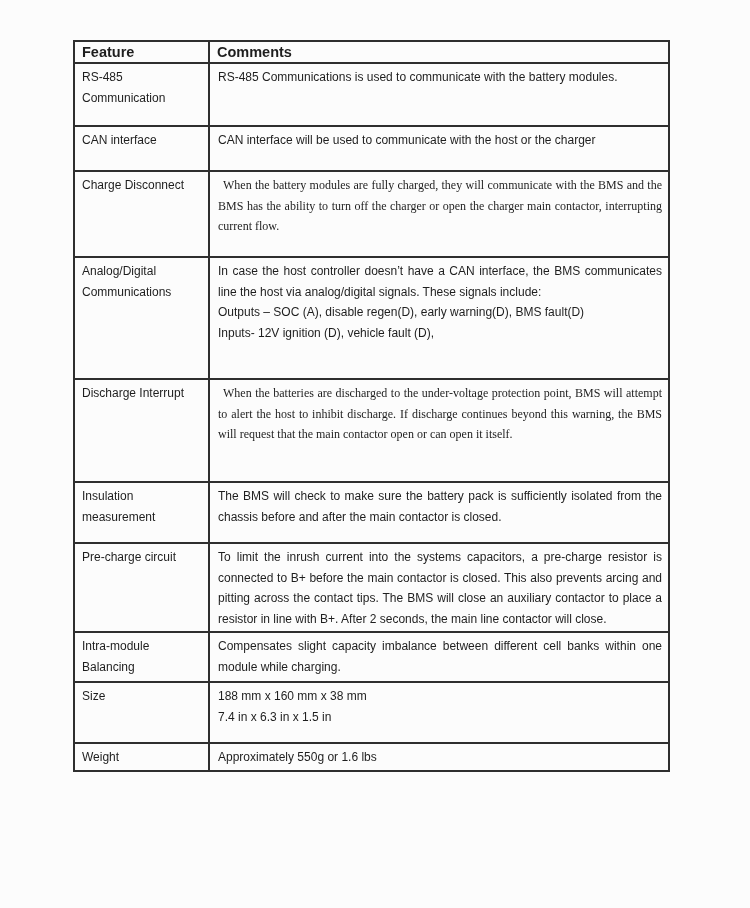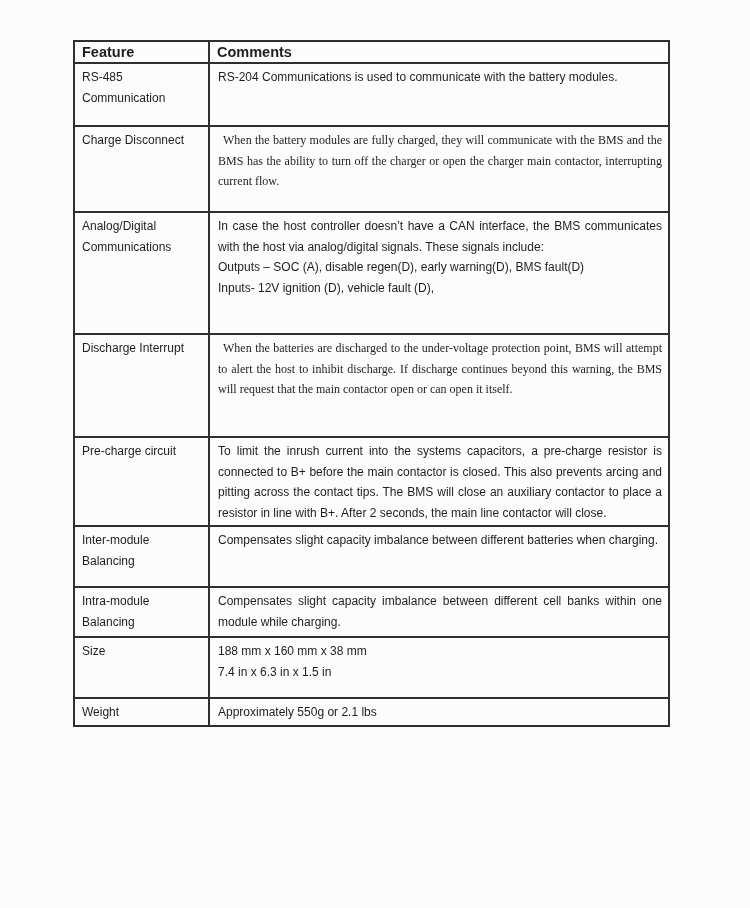--- a/index.html
+++ b/index.html
@@ -74,65 +74,73 @@
         <th>Comments</th>
       </tr>
     </thead>
     <tbody id="table-body">
         <tr style="height: 63px;">
     <td class="feature-cell">
             <div class="feature-line">RS-485</div>
             <div class="feature-line">Communication</div>
           </td>
     <td class="comments-cell">
-            <div class="para">RS-204 Communications is used to communicate with the battery modules.</div>
+            <div class="para">RS-485 Communications is used to communicate with the battery modules.</div>
+          </td>
+  </tr>
+        <tr style="height: 45px;">
+    <td class="feature-cell">
+            <div class="feature-line">CAN interface</div>
+          </td>
+    <td class="comments-cell">
+            <div class="para">CAN interface will be used to communicate with the host or the charger</div>
           </td>
   </tr>
         <tr style="height: 86px; padding-left: 28px;">
     <td class="feature-cell">
             <div class="feature-line">Charge Disconnect</div>
           </td>
     <td class="comments-cell">
             <div class="para indent">When the battery modules are fully charged, they will communicate with the BMS and the BMS has the ability to turn off the charger or open the charger main contactor, interrupting current flow.</div>
           </td>
   </tr>
         <tr style="height: 122px;">
     <td class="feature-cell">
             <div class="feature-line">Analog/Digital</div>
             <div class="feature-line">Communications</div>
           </td>
     <td class="comments-cell">
-            <div class="para">In case the host controller doesn’t have a CAN interface, the BMS communicates with the host via analog/digital signals. These signals include:</div>
+            <div class="para">In case the host controller doesn’t have a CAN interface, the BMS communicates line the host via analog/digital signals. These signals include:</div>
             <div class="para">Outputs – SOC (A), disable regen(D), early warning(D), BMS fault(D)</div>
             <div class="para">Inputs- 12V ignition (D), vehicle fault (D),</div>
           </td>
   </tr>
         <tr style="height: 103px; margin-top: 15px;">
     <td class="feature-cell">
             <div class="feature-line">Discharge Interrupt</div>
           </td>
     <td class="comments-cell">
             <div class="para indent">When the batteries are discharged to the under-voltage protection point, BMS will attempt to alert the host to inhibit discharge. If discharge continues beyond this warning, the BMS will request that the main contactor open or can open it itself.</div>
           </td>
   </tr>
+        <tr style="height: 61px;">
+    <td class="feature-cell">
+            <div class="feature-line">Insulation</div>
+            <div class="feature-line">measurement</div>
+          </td>
+    <td class="comments-cell">
+            <div class="para">The BMS will check to make sure the battery pack is sufficiently isolated from the chassis before and after the main contactor is closed.</div>
+          </td>
+  </tr>
         <tr style="height: 86px;">
     <td class="feature-cell">
             <div class="feature-line">Pre-charge circuit</div>
           </td>
     <td class="comments-cell">
             <div class="para">To limit the inrush current into the systems capacitors, a pre-charge resistor is connected to B+ before the main contactor is closed.  This also prevents arcing and pitting across the contact tips.  The BMS will close an auxiliary contactor to place a resistor in line with B+.  After 2 seconds, the main line contactor will close.</div>
-          </td>
-  </tr>
-        <tr style="height: 61px;">
-    <td class="feature-cell">
-            <div class="feature-line">Inter-module</div>
-            <div class="feature-line">Balancing</div>
-          </td>
-    <td class="comments-cell">
-            <div class="para">Compensates slight capacity imbalance between different batteries when charging.</div>
           </td>
   </tr>
         <tr style="height: 50px;">
     <td class="feature-cell">
             <div class="feature-line">Intra-module</div>
             <div class="feature-line">Balancing</div>
           </td>
     <td class="comments-cell">
             <div class="para">Compensates slight capacity imbalance between different cell banks within one module while charging.</div>
           </td>
@@ -144,18 +152,18 @@
     <td class="comments-cell">
             <div class="para">188 mm x 160 mm x 38 mm</div>
             <div class="para">7.4 in x 6.3 in x 1.5 in</div>
           </td>
   </tr>
         <tr style="height: 21px;">
     <td class="feature-cell">
             <div class="feature-line">Weight</div>
           </td>
     <td class="comments-cell">
-            <div class="para">Approximately 550g or 2.1 lbs</div>
+            <div class="para">Approximately 550g or 1.6 lbs</div>
           </td>
   </tr>
       </tbody>
   </table>
 </div>
 
 </body></html>

